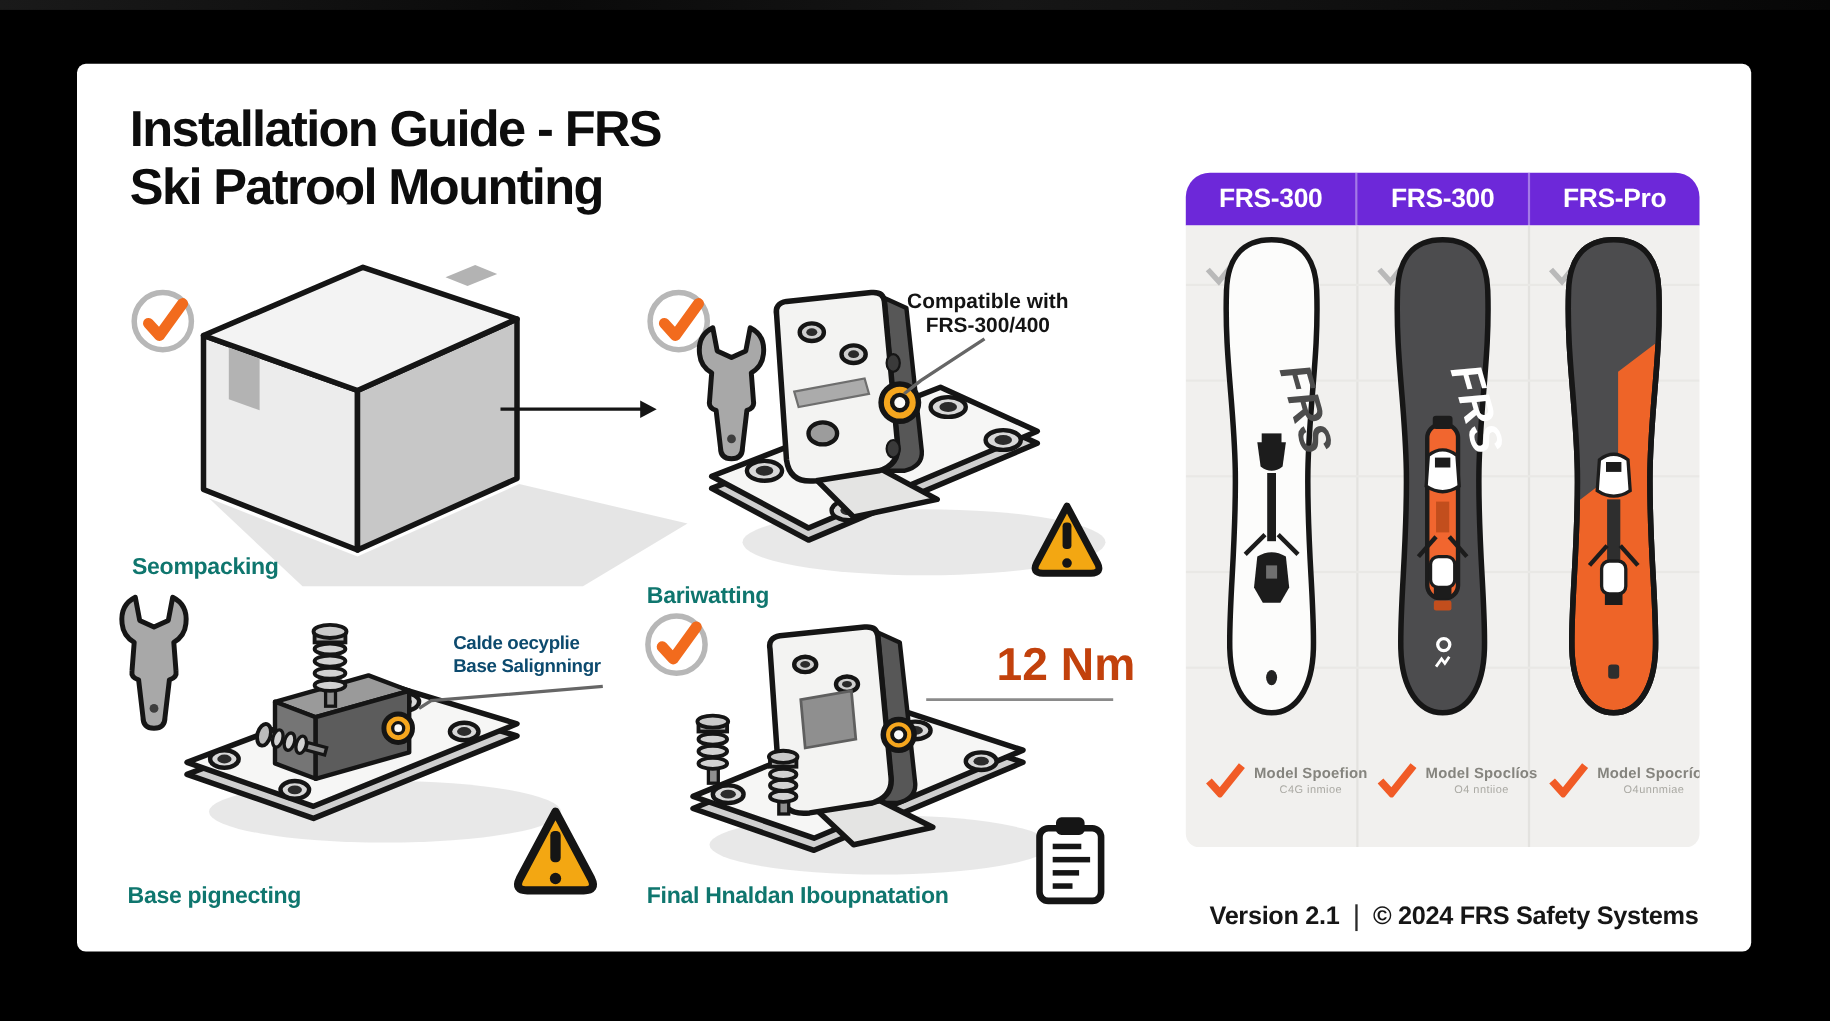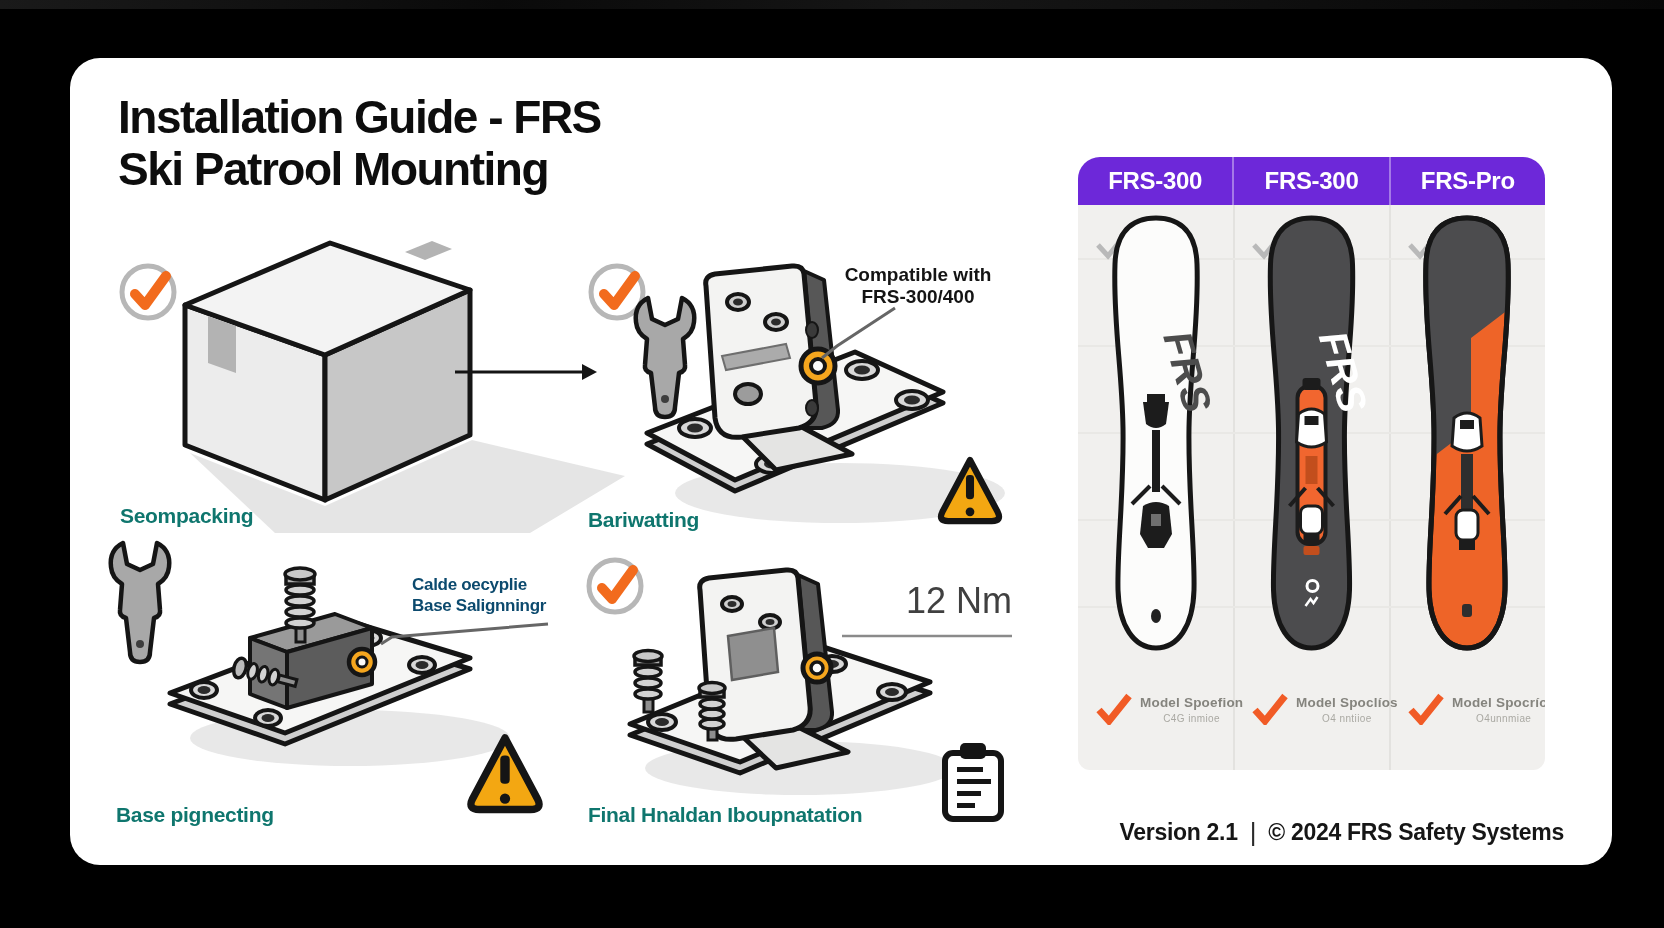--- a/index.html
+++ b/index.html
@@ -1,37 +1,37 @@
 <!DOCTYPE html>
 <html><head>
 <meta charset="utf-8">
 <style>
   html,body{margin:0;padding:0;background:#000;}
   .stage{position:relative;width:1664px;height:928px;background:#000;overflow:hidden;
          font-family:"Liberation Sans",sans-serif;}
   .top-strip{position:absolute;left:0;top:0;width:100%;height:9px;
              background:linear-gradient(90deg,#1a1a1a 0%,#0a0a0a 30%,#161616 55%,#070707 100%);}
   .card{position:absolute;left:70px;top:58px;width:1522px;height:807px;background:#ffffff;
-        border-radius:30px;padding-left:20px;}
+        border-radius:8px;}
   .title{position:absolute;left:48px;top:34px;color:#0d0d0d;font-weight:700;
          font-size:46px;line-height:1.13;letter-spacing:-1.5px;}
   .cursor-artifact{position:absolute;left:236px;top:120px;width:0;height:0;
          border-left:9px solid #ffffff;border-top:5px solid transparent;border-bottom:13px solid transparent;
          transform:rotate(18deg);}
   .illus{position:absolute;left:30px;top:180px;}
   .step-label{position:absolute;font-size:21px;font-weight:700;color:#0f766e;letter-spacing:-0.3px;}
   .lbl1{left:50px;top:446px;}
-  .lbl2{left:518px;top:450px;}
+  .lbl2{left:518px;top:472px;}
   .lbl3{left:46px;top:745px;}
   .lbl4{left:518px;top:745px;}
   .callout2{position:absolute;right:584px;top:206px;width:220px;text-align:center;
             font-size:19px;font-weight:700;color:#141414;line-height:1.18;}
   .callout3{position:absolute;left:342px;top:516px;width:140px;text-align:left;
             font-size:17px;font-weight:700;color:#0c4a6e;line-height:1.25;letter-spacing:-0.3px;}
-  .torque{position:absolute;left:836px;top:522px;font-size:36px;font-weight:400;color:#404040;}
+  .torque{position:absolute;left:836px;top:522px;font-size:42px;font-weight:700;color:#c2410c;}
   
   .panel-header{position:absolute;left:1008px;top:99px;width:467px;height:48px;display:flex;
                 border-radius:22px 22px 0 0;overflow:hidden;}
   .panel-header .cell{flex:1;display:flex;align-items:center;justify-content:center;
                 color:#fff;font-size:24px;font-weight:700;letter-spacing:-0.3px;}
   .panel-header .cell + .cell{border-left:2px solid rgba(255,255,255,0.38);}
   .panel-body{position:absolute;left:1008px;top:147px;width:467px;height:565px;
               background:#f1f0ee;border-radius:0 0 12px 12px;overflow:hidden;}
   .vline{position:absolute;top:0;bottom:0;width:2px;background:#e3e2df;}
   .hline{position:absolute;left:0;right:0;height:2px;background:#e9e8e5;}

